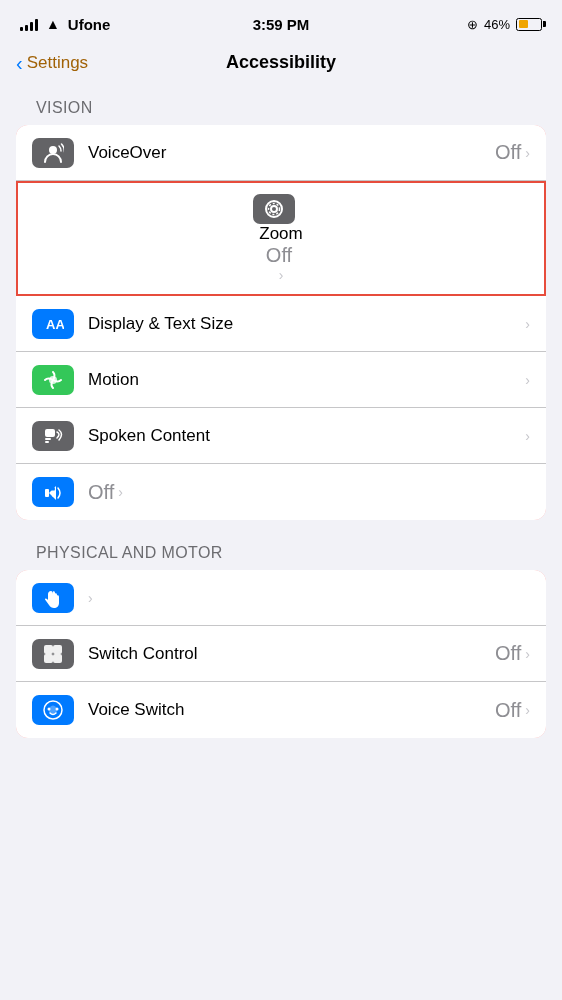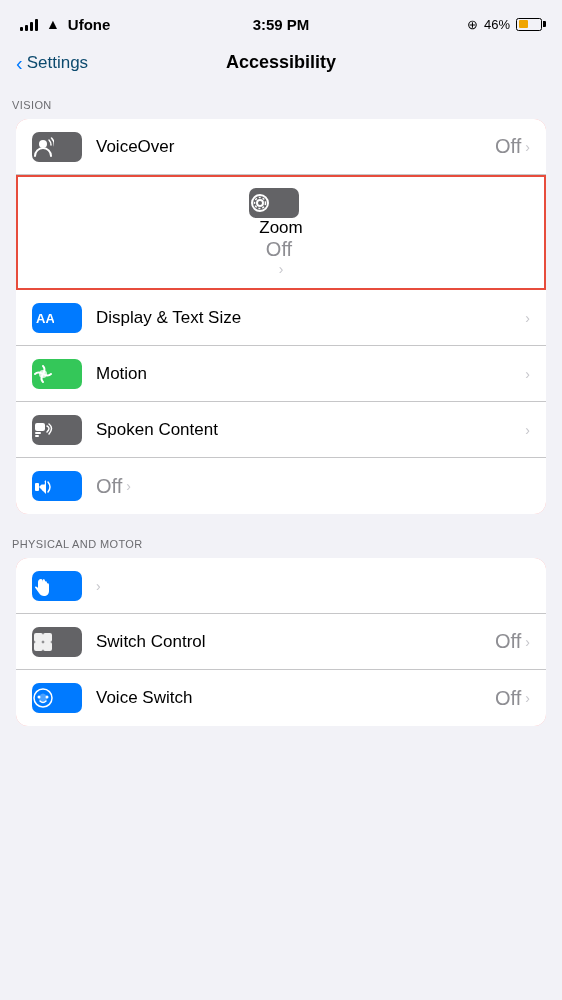--- a/index.html
+++ b/index.html
@@ -109,33 +109,33 @@
       cursor: pointer;
       gap: 4px;
     }
     .back-chevron {
       font-size: 20px;
       font-weight: 300;
       color: #007aff;
       line-height: 1;
     }
     .back-label {
-      color: #0c4a6e;
+      color: #a16207;
       font-size: 17px;
     }
     .nav-title {
       font-size: 18px;
       font-weight: 700;
       color: #000;
     }
 
     
     .section-label {
-      padding: 16px 12px 8px;
-      font-size: 11px;
+      padding: 16px 36px 8px;
+      font-size: 16px;
       font-weight: 400;
       color: #6c6c70;
       letter-spacing: 0.4px;
       text-transform: uppercase;
     }
 
     
     .settings-group {
       background: #fca5a5;
       border-radius: 12px;
@@ -151,25 +151,26 @@
       min-height: 56px;
       cursor: pointer;
       position: relative;
       background: #fff;
     }
     .settings-row:last-child {
       border-bottom: none;
     }
 
     .row-icon {
-      width: 50px;
+      width: 42px;
       height: 30px;
       border-radius: 7px;
       display: flex;
       align-items: center;
+      justify-content: center;
       margin-right: 14px;
       flex-shrink: 0;
       font-size: 17px;
     }
 
     .icon-dark-gray { background: #636366; }
     .icon-blue { background: #007aff; }
     .icon-green { background: #34c759; }
 
     .row-label {

